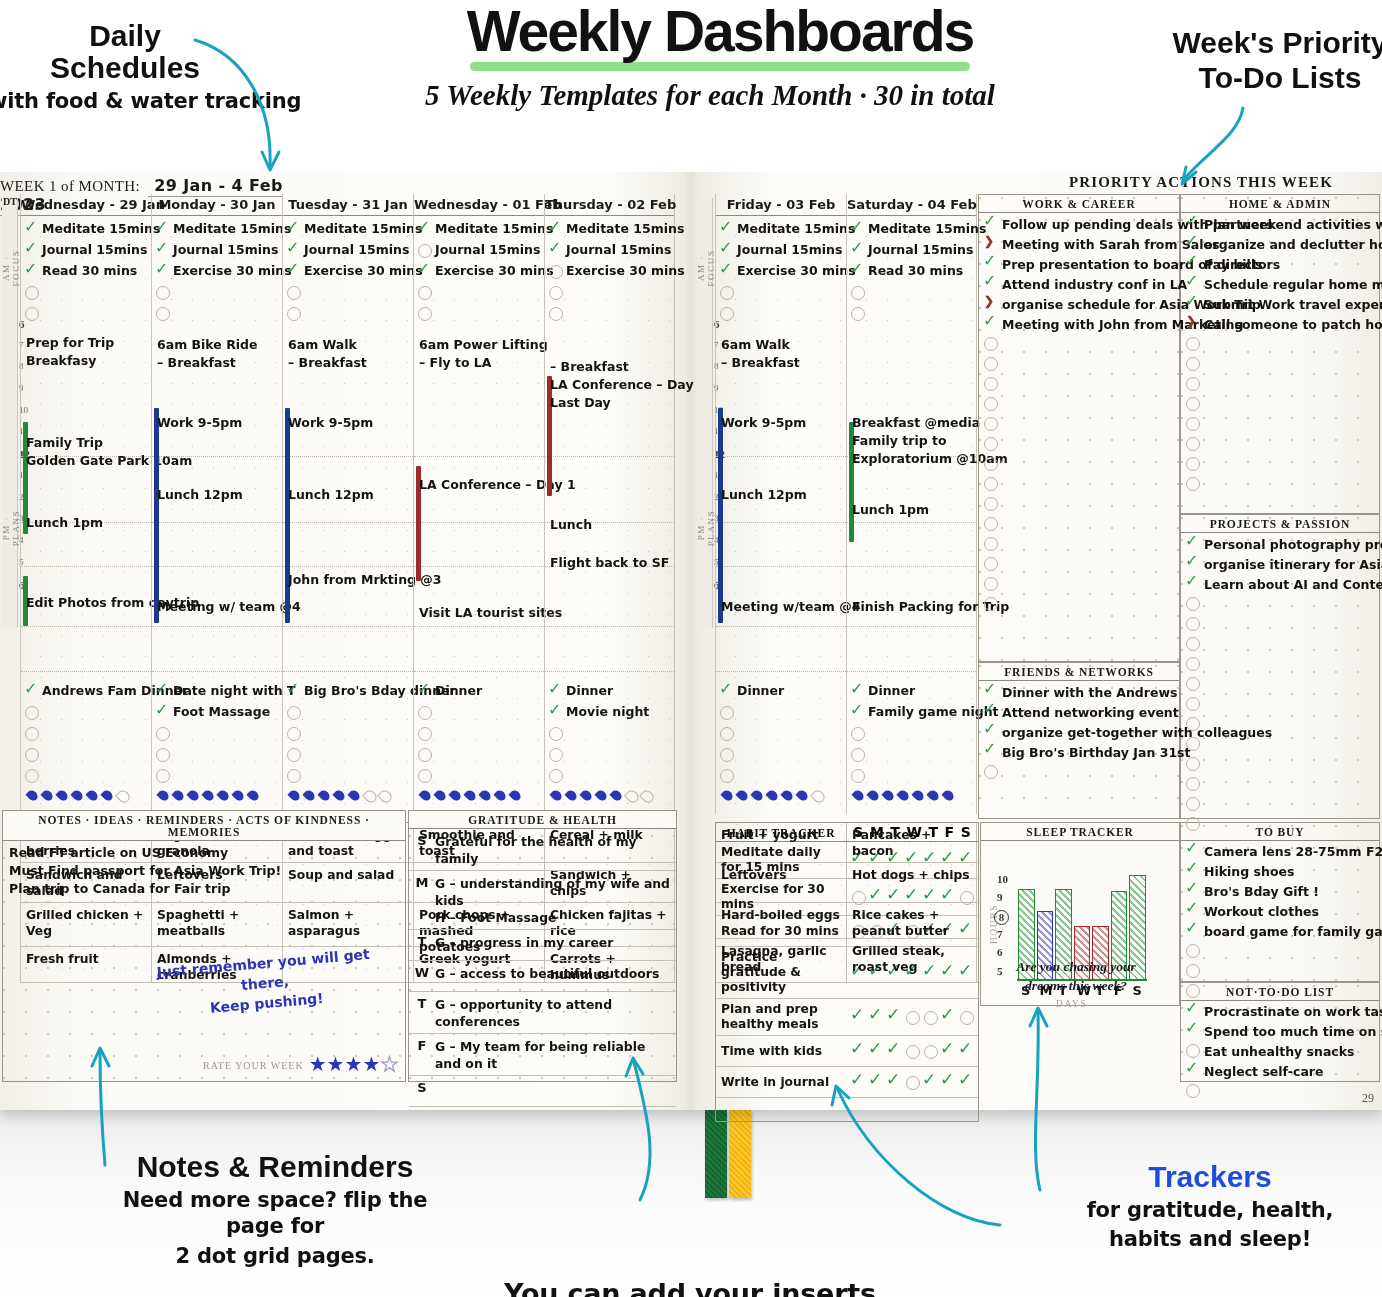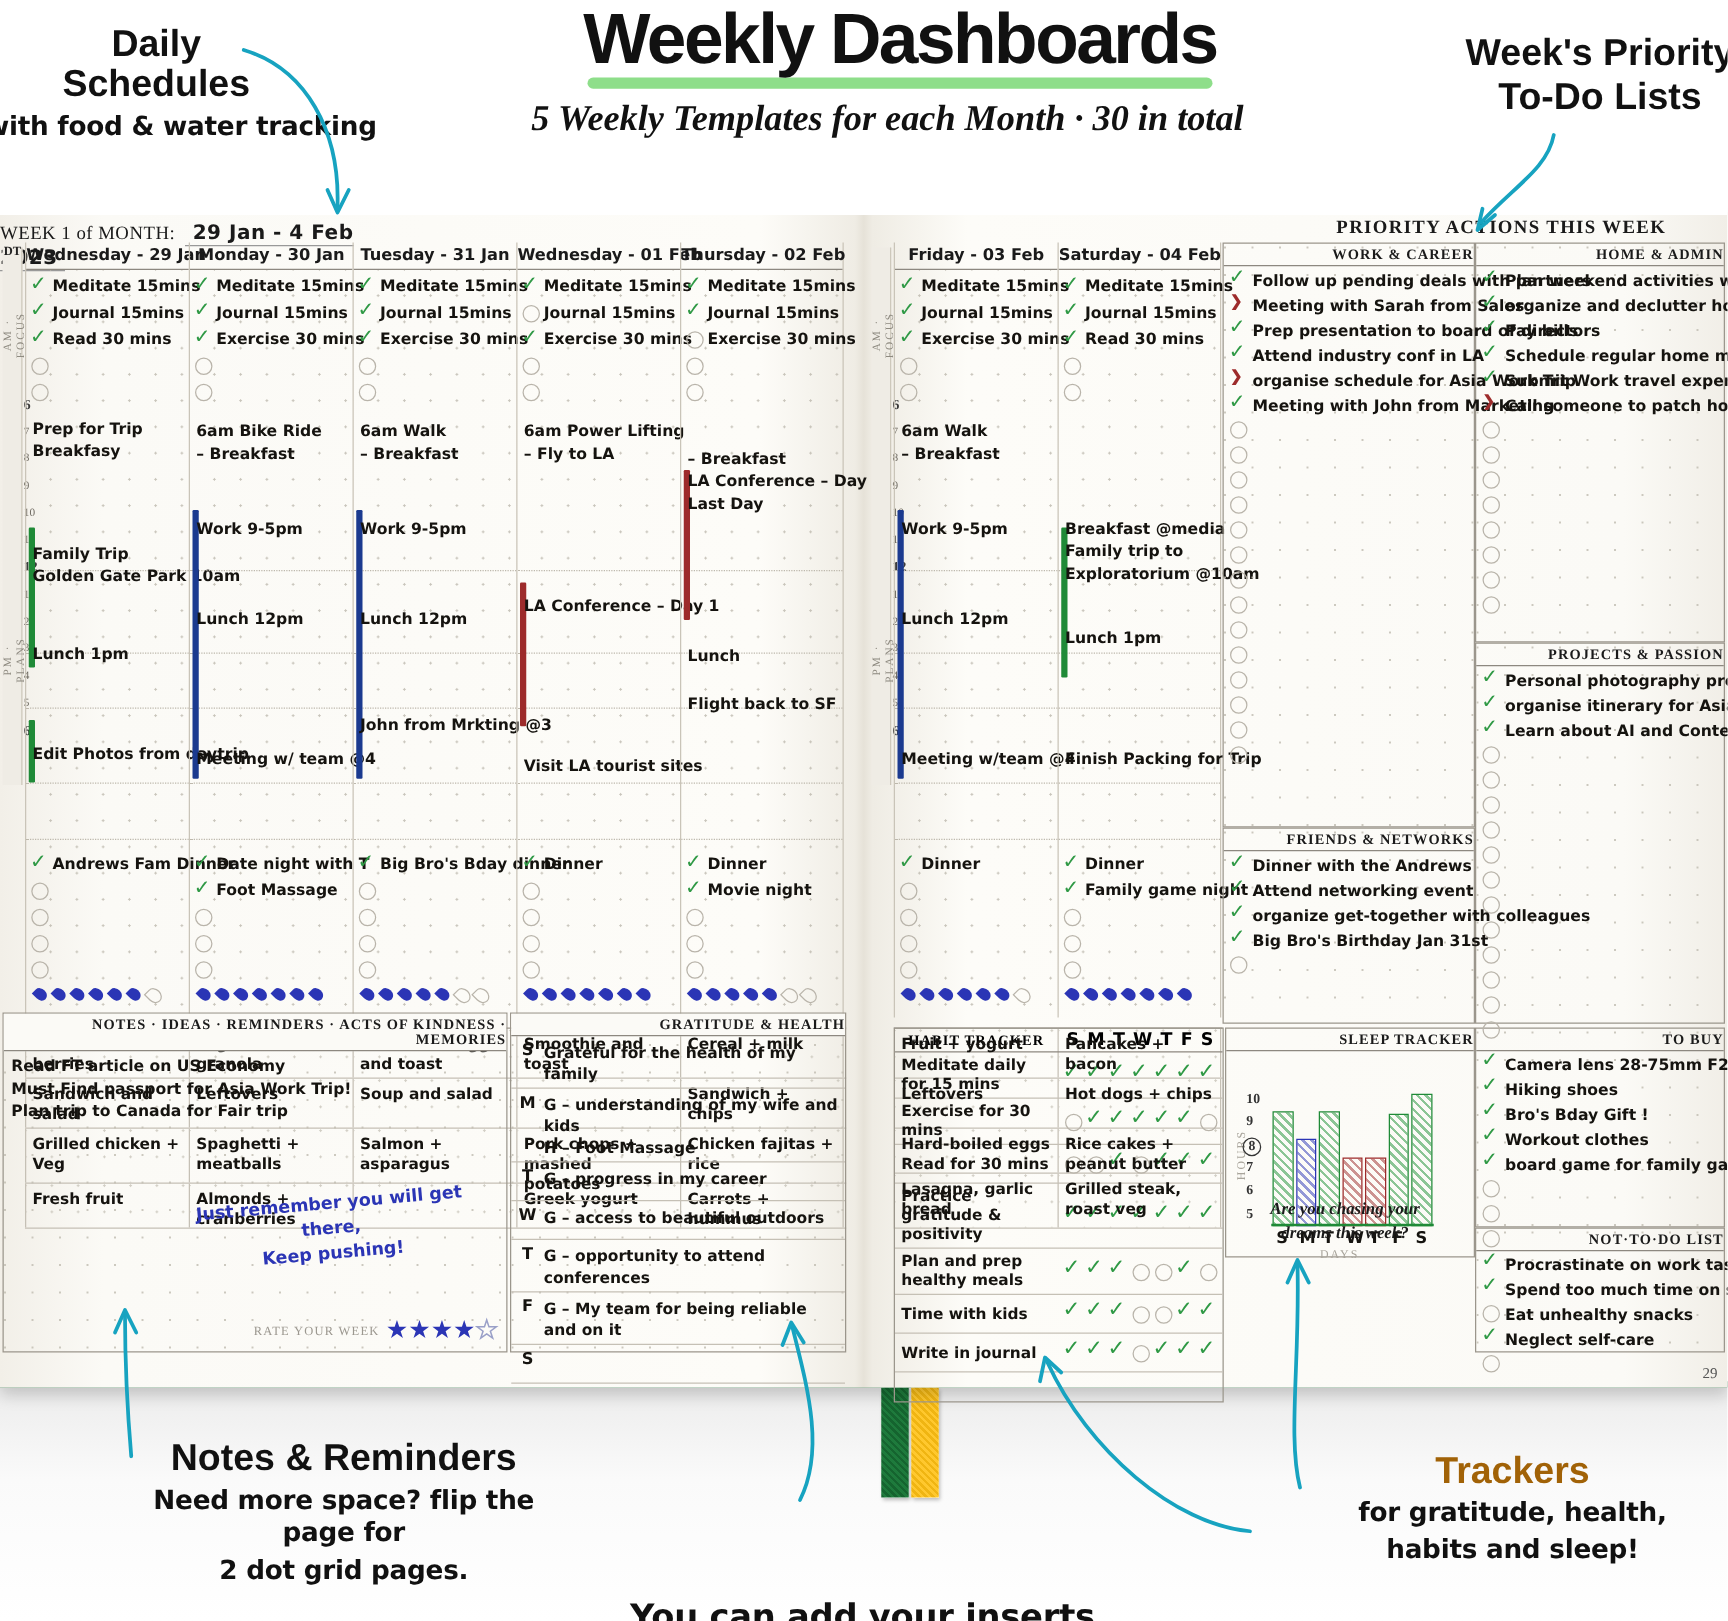--- a/index.html
+++ b/index.html
@@ -26,21 +26,21 @@
   #cal-daily .big { font-size:30px; font-weight:bold; color:#111; line-height:1.08; }
   #cal-daily .sub { font-size:21px; color:#111; margin-top:4px; white-space:nowrap; margin-left:-22px;}
   #cal-prio { position:absolute; left:1150px; top:26px; width:260px; text-align:center; }
   #cal-prio .big { font-size:30px; font-weight:bold; color:#111; line-height:1.15; }
 
   
   #cal-notes { position:absolute; left:110px; top:1150px; width:330px; text-align:center; z-index:6;}
   #cal-notes .big { font-size:30px; font-weight:bold; color:#111;}
   #cal-notes .sub { font-size:21px; color:#111; line-height:1.25; margin-top:3px;}
   #cal-track { position:absolute; left:1060px; top:1160px; width:300px; text-align:center; z-index:6;}
-  #cal-track .big { font-size:30px; font-weight:bold; color:#a16207;}
+  #cal-track .big { font-size:30px; font-weight:bold; color:#1d4ed8;}
   #cal-track .sub { font-size:21px; color:#111; line-height:1.25; margin-top:3px;}
   #bottom-cut { position:absolute; left:370px; top:1278px; width:640px; text-align:center;
      font-size:27px; font-weight:bold; color:#111; overflow:hidden; height:19px; z-index:6;}
 
   
   #desk { position:absolute; left:0; top:1108px; width:1382px; height:189px;
      background:linear-gradient(180deg,#ececec 0%, #fafafa 40%, #ffffff 100%); z-index:1;}
   #deskline { position:absolute; left:0; top:1105px; width:1382px; height:5px; background:#1d6b3a; z-index:2;}
   .ribbon { position:absolute; top:1110px; width:22px; height:88px; z-index:3;
       box-shadow:1px 2px 3px rgba(0,0,0,.25);}
@@ -119,21 +119,21 @@
   .mealcell { width:131px; border-left:1px solid #c5c0b5; padding:4px 5px 3px 5px;
      font-family:"DejaVu Sans",sans-serif; font-weight:600; font-size:12.3px; color:#15130f;
      line-height:16px; position:relative;}
   .mealcell:last-child { border-right:1px solid #c5c0b5; }
   .mealcell .dotbg { position:absolute; left:0;top:0;width:100%;height:100%;
      background-image:radial-gradient(#c6c2b7 0.9px, transparent 1px);
      background-size:21px 21px; background-position:10px 12px; opacity:.8; z-index:0;}
   .mealcell span { position:relative; z-index:1; }
 
   
-  .boxhead { text-align:right; font-family:"Liberation Serif",serif; font-weight:bold;
+  .boxhead { text-align:center; font-family:"Liberation Serif",serif; font-weight:bold;
      font-size:11.5px; letter-spacing:.9px; color:#1a1a1a; border-bottom:1px solid #8d8880;
      padding:3px 0 2px 0;}
   .panel { position:absolute; border:1px solid #9b968c; background:transparent; }
   .dotfill { position:absolute; left:0;top:0;width:100%;height:100%;
      background-image:radial-gradient(#c3bfb4 0.9px, transparent 1px);
      background-size:22px 22px; background-position:12px 14px; opacity:.85; z-index:0;}
   .noteline { font-family:"DejaVu Sans",sans-serif; font-weight:600; font-size:12.5px;
      color:#15130f; line-height:18px; position:relative; z-index:2; white-space:nowrap;}
   .quote { position:absolute; left:132px; top:142px; width:260px; text-align:center;
      font-family:"DejaVu Sans",sans-serif; font-weight:600; font-size:14px; color:#2b35b5;

